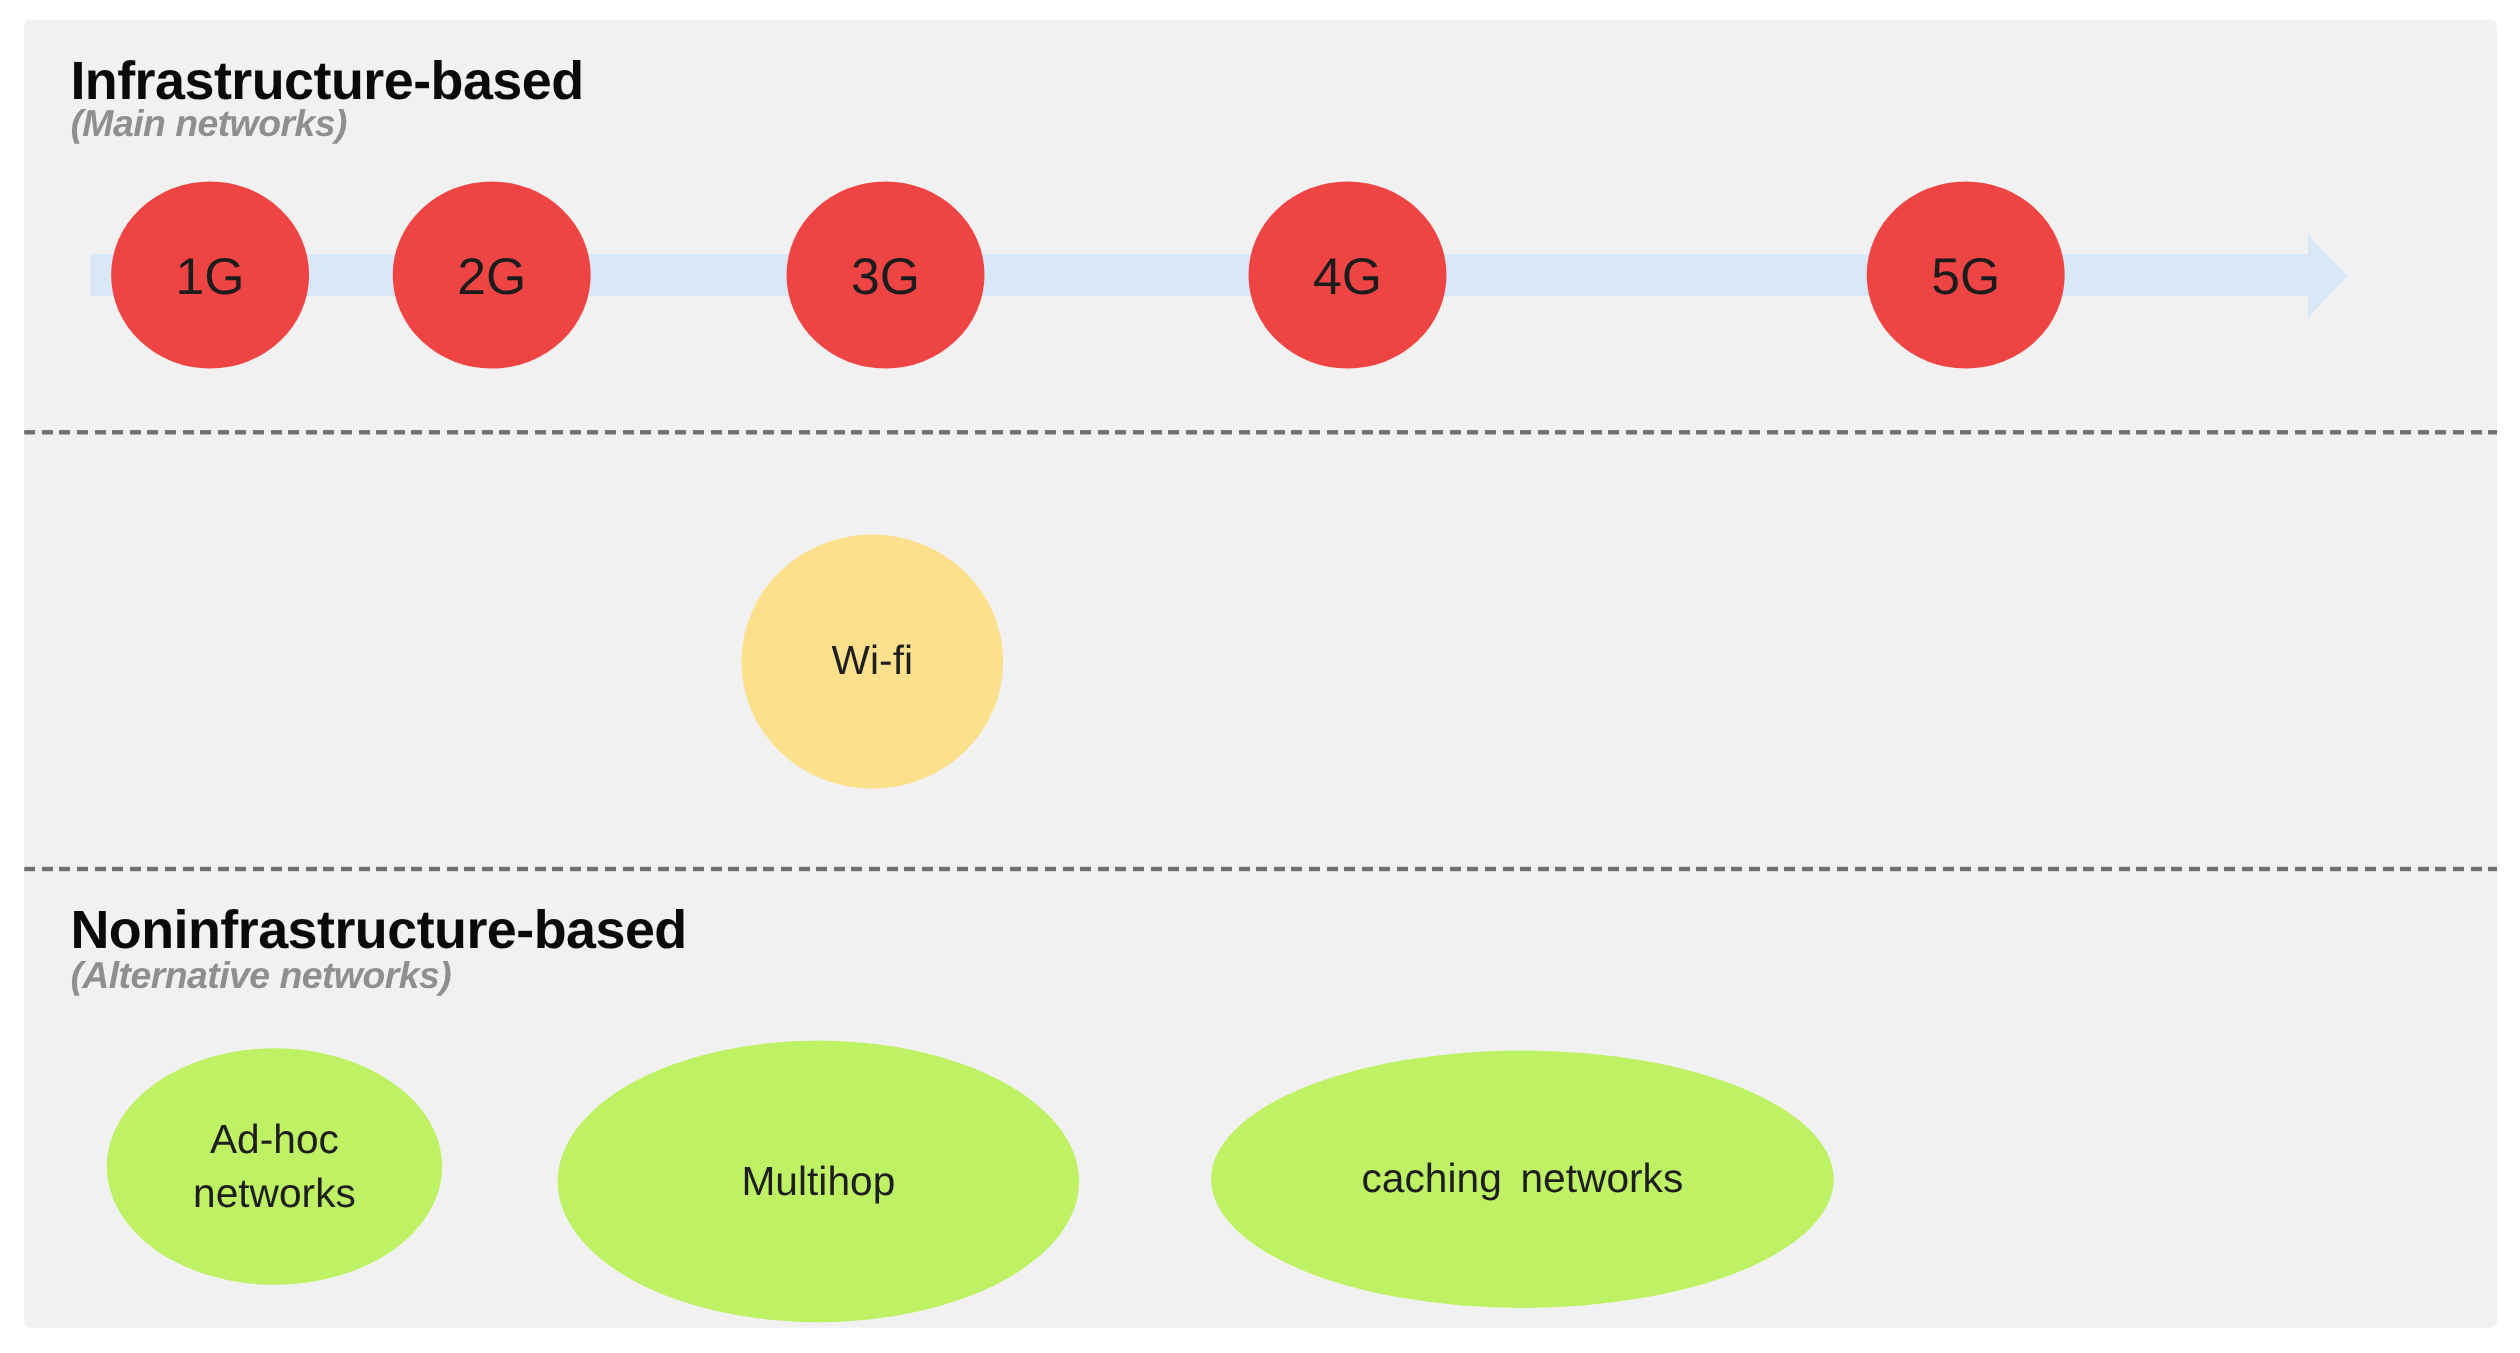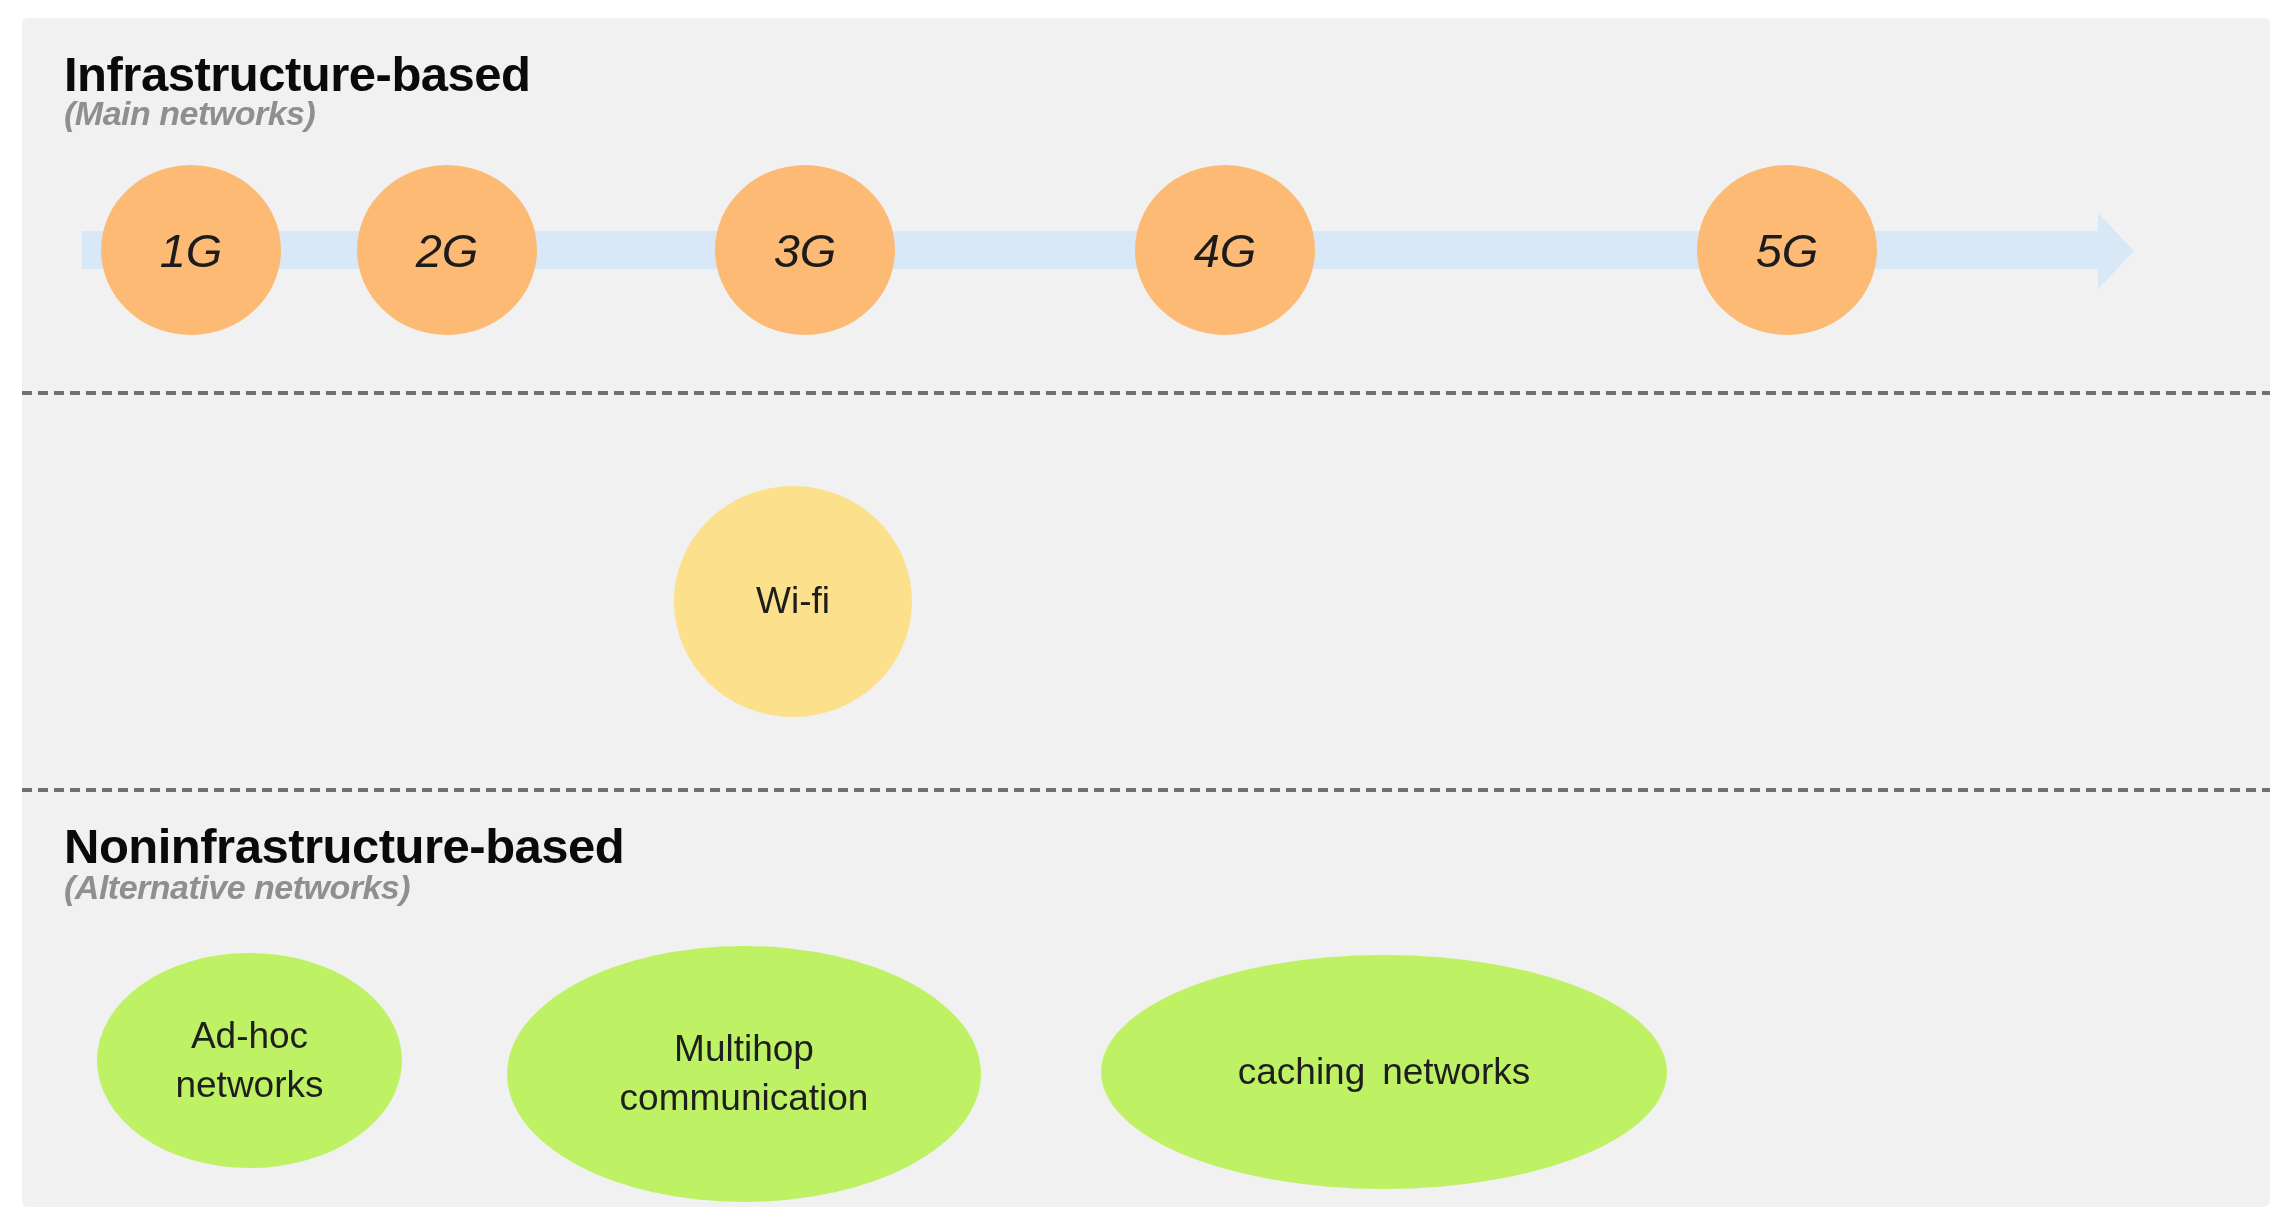--- a/index.html
+++ b/index.html
@@ -27,21 +27,21 @@
     position:absolute;left:60px;top:213px;width:2018px;height:38px;
     background:#d9e8f7;
   }
   .arrow-head{
     position:absolute;left:2076px;top:195px;width:0;height:0;
     border-top:38px solid transparent;border-bottom:38px solid transparent;
     border-left:36px solid #d9e8f7;
   }
   .gen-circle{
     position:absolute;top:147px;width:180px;height:170px;border-radius:50%;
-    background:#fdba74;display:flex;align-items:center;justify-content:center;font-style:italic;
+    background:#ef4444;display:flex;align-items:center;justify-content:center;
   }
   .gen-circle span{font-size:47px;color:#1c1c1c;}
   .c1{left:79px;} .c2{left:335px;} .c3{left:693px;} .c4{left:1113px;} .c5{left:1675px;}
   .divider{
     position:absolute;left:0;width:2248px;height:4px;
     background:repeating-linear-gradient(to right,#707070 0px,#707070 10px,transparent 10px,transparent 16px);
   }
   .d1{top:373px;}
   .d2{top:770px;}
   .node{
@@ -98,20 +98,19 @@
 
     <div class="sec-title t2">Noninfrastructure-based</div>
     <div class="sec-sub s2">(Alternative networks)</div>
 
     <div class="node green n-adhoc">
       <div class="line">Ad-hoc</div>
       <div class="line">networks</div>
     </div>
     <div class="node green n-multihop">
       <div class="line">Multihop</div>
-      <div class="line">communication</div>
     </div>
     <div class="node green n-d2d">
       <div class="line">caching networks</div>
     </div>
 
   </div>
 </div>
 
 </body></html>

